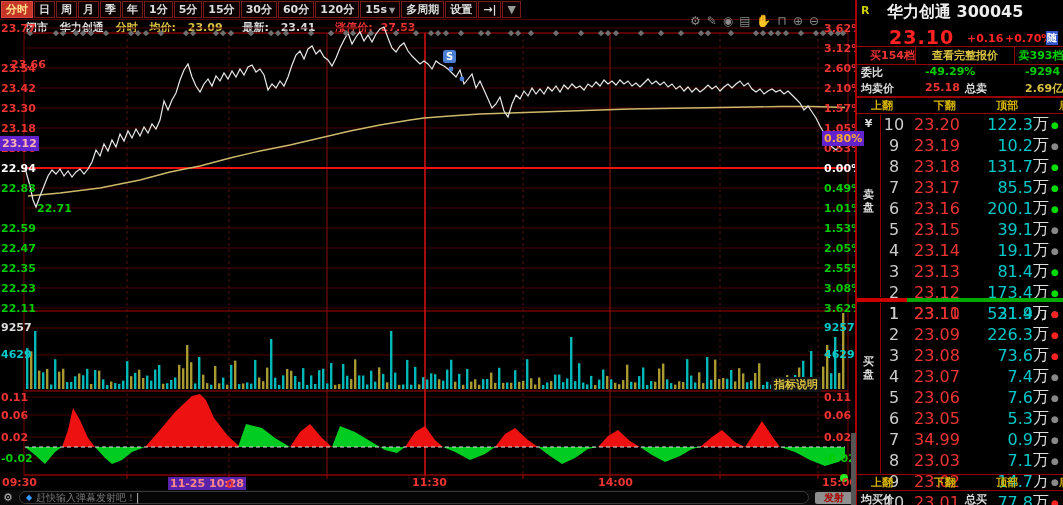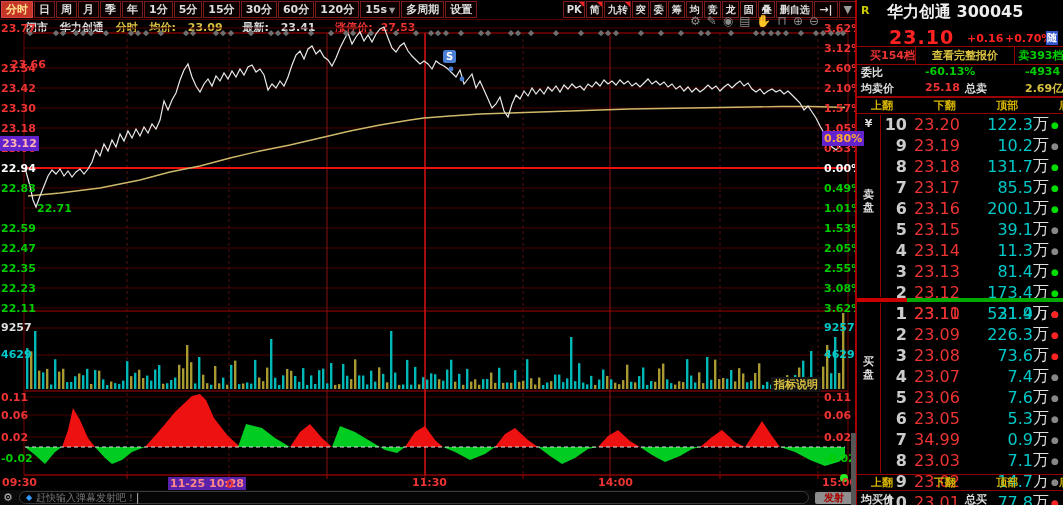--- a/index.html
+++ b/index.html
@@ -23,21 +23,21 @@
   #chicons{left:690px;top:14px;color:#8a8a8a;font-size:12px;letter-spacing:6px;}
   
   .axlab{position:absolute;font-size:11px;font-weight:bold;line-height:11px;}
   .badge{position:absolute;font-size:11px;font-weight:bold;background:#6222cc;padding:1px 2px;z-index:5;}
   
   #panel{left:857px;top:0;width:206px;height:505px;background:#000;}
   #pl-border{left:855px;top:0;width:2px;height:505px;background:#a00;}
   .prow{position:absolute;left:0;width:210px;font-size:11px;font-weight:bold;}
   .obrow{display:flex;align-items:center;height:100%;}
   .obwrap{position:absolute;left:24px;width:182px;display:flex;flex-direction:column;}
-  .obrow .rk{width:26px;text-align:right;color:#ccc;font-weight:bold;}
+  .obrow .rk{width:26px;text-align:center;color:#ccc;}
   .obrow .pr{flex:1;text-align:center;color:#e33;}
   .obrow .vl{width:66px;text-align:right;color:#00c8c8;}
   .obrow .un{width:14px;color:#ddd;}
   .obrow .dot{width:16px;text-align:center;font-size:9px;}
   .navrow{display:flex;justify-content:space-between;padding:0 10px 0 14px;color:#d6b400;
       border-top:1px solid #900;border-bottom:1px solid #900;height:15px;line-height:15px;}
   .spine{position:absolute;left:0;width:23px;border-right:1px solid #900;color:#ddd;font-size:11px;font-weight:bold;text-align:center;}
   .caret{color:#ccc;}
   #statusbar{left:0;top:490px;width:857px;height:15px;background:#0b0b0b;display:flex;align-items:center;}
   #danmaku{flex:1;height:11px;margin:0 6px;border:1px solid #3a3a3a;border-radius:7px;background:#050505;
@@ -62,34 +62,20 @@
         <span class="tb">1分</span>
         <span class="tb">5分</span>
         <span class="tb">15分</span>
         <span class="tb">30分</span>
         <span class="tb">60分</span>
         <span class="tb">120分</span>
         <span class="tb">15s<span class="dd">▼</span></span>
       </span>
     <span class="tb">多周期</span>
     <span class="tb">设置</span>
-    <span id="tb-right">
-        <span class="tb mark">PK</span>
-        <span class="tb mark">简</span>
-        <span class="tb mark">九转</span>
-        <span class="tb">突</span>
-        <span class="tb">委</span>
-        <span class="tb">筹</span>
-        <span class="tb">均</span>
-        <span class="tb">竞</span>
-        <span class="tb">龙</span>
-        <span class="tb">固</span>
-        <span class="tb">叠</span>
-        <span class="tb">删自选</span>
-      </span>
     <span class="tb">→|</span>
     <span class="tb" style="color:#999;">▼</span>
   </div>
 
   <div id="infobar" class="abs">
     <span class="w">闭市</span>
     <span class="w">华力创通</span>
     <span class="yel">分时</span>
     <span class="yel"><span>均价:</span> <span>23.09</span></span>
     <span class="w"><span>最新:</span> <span>23.41</span></span>
@@ -521,22 +507,22 @@
       <span style="position:absolute;left:148px;top:6px;color:#f22;">+0.70%</span>
       <span style="position:absolute;left:189px;top:5px;background:#3355cc;color:#fff;font-size:10px;padding:0 1px;">随</span>
     </div>
     <div class="prow" style="top:46px;height:17px;line-height:17px;border-top:1px solid #900;border-bottom:1px solid #900;display:flex;">
       <span class="red" style="width:58px;text-align:right;border-right:1px solid #900;">买154档</span>
       <span class="yel" style="flex:1;text-align:center;border-right:1px solid #900;">查看完整报价</span>
       <span class="grn" style="width:52px;text-align:center;">卖393档</span>
     </div>
     <div class="prow" style="top:65px;height:15px;">
       <span class="w" style="position:absolute;left:4px;">委比</span>
-      <span class="grn" style="position:absolute;left:68px;">-60.13%</span>
-      <span class="grn" style="position:absolute;left:168px;">-4934</span>
+      <span class="grn" style="position:absolute;left:68px;">-49.29%</span>
+      <span class="grn" style="position:absolute;left:168px;">-9294</span>
     </div>
     <div class="prow" style="top:81px;height:15px;border-bottom:1px solid #900;">
       <span class="w" style="position:absolute;left:4px;">均卖价</span>
       <span class="red" style="position:absolute;left:68px;">25.18</span>
       <span class="w" style="position:absolute;left:108px;">总卖</span>
       <span class="yel" style="position:absolute;left:168px;">2.69亿</span>
     </div>
     <div class="prow navrow" style="top:97px;" id="nav1">
         <span>上翻</span>
         <span>下翻</span>
@@ -589,21 +575,21 @@
         <div class="obrow" style="flex: 1 1 0%;">
           <span class="rk">5</span>
           <span class="pr">23.15</span>
           <span class="vl">39.1</span>
           <span class="un">万</span>
           <span class="dot" style="color:#888">●</span>
         </div>
         <div class="obrow" style="flex: 1 1 0%;">
           <span class="rk">4</span>
           <span class="pr">23.14</span>
-          <span class="vl">11.3</span>
+          <span class="vl">19.1</span>
           <span class="un">万</span>
           <span class="dot" style="color:#888">●</span>
         </div>
         <div class="obrow" style="flex: 1 1 0%;">
           <span class="rk">3</span>
           <span class="pr">23.13</span>
           <span class="vl">81.4</span>
           <span class="un">万</span>
           <span class="dot" style="color:#0d0">●</span>
         </div>

